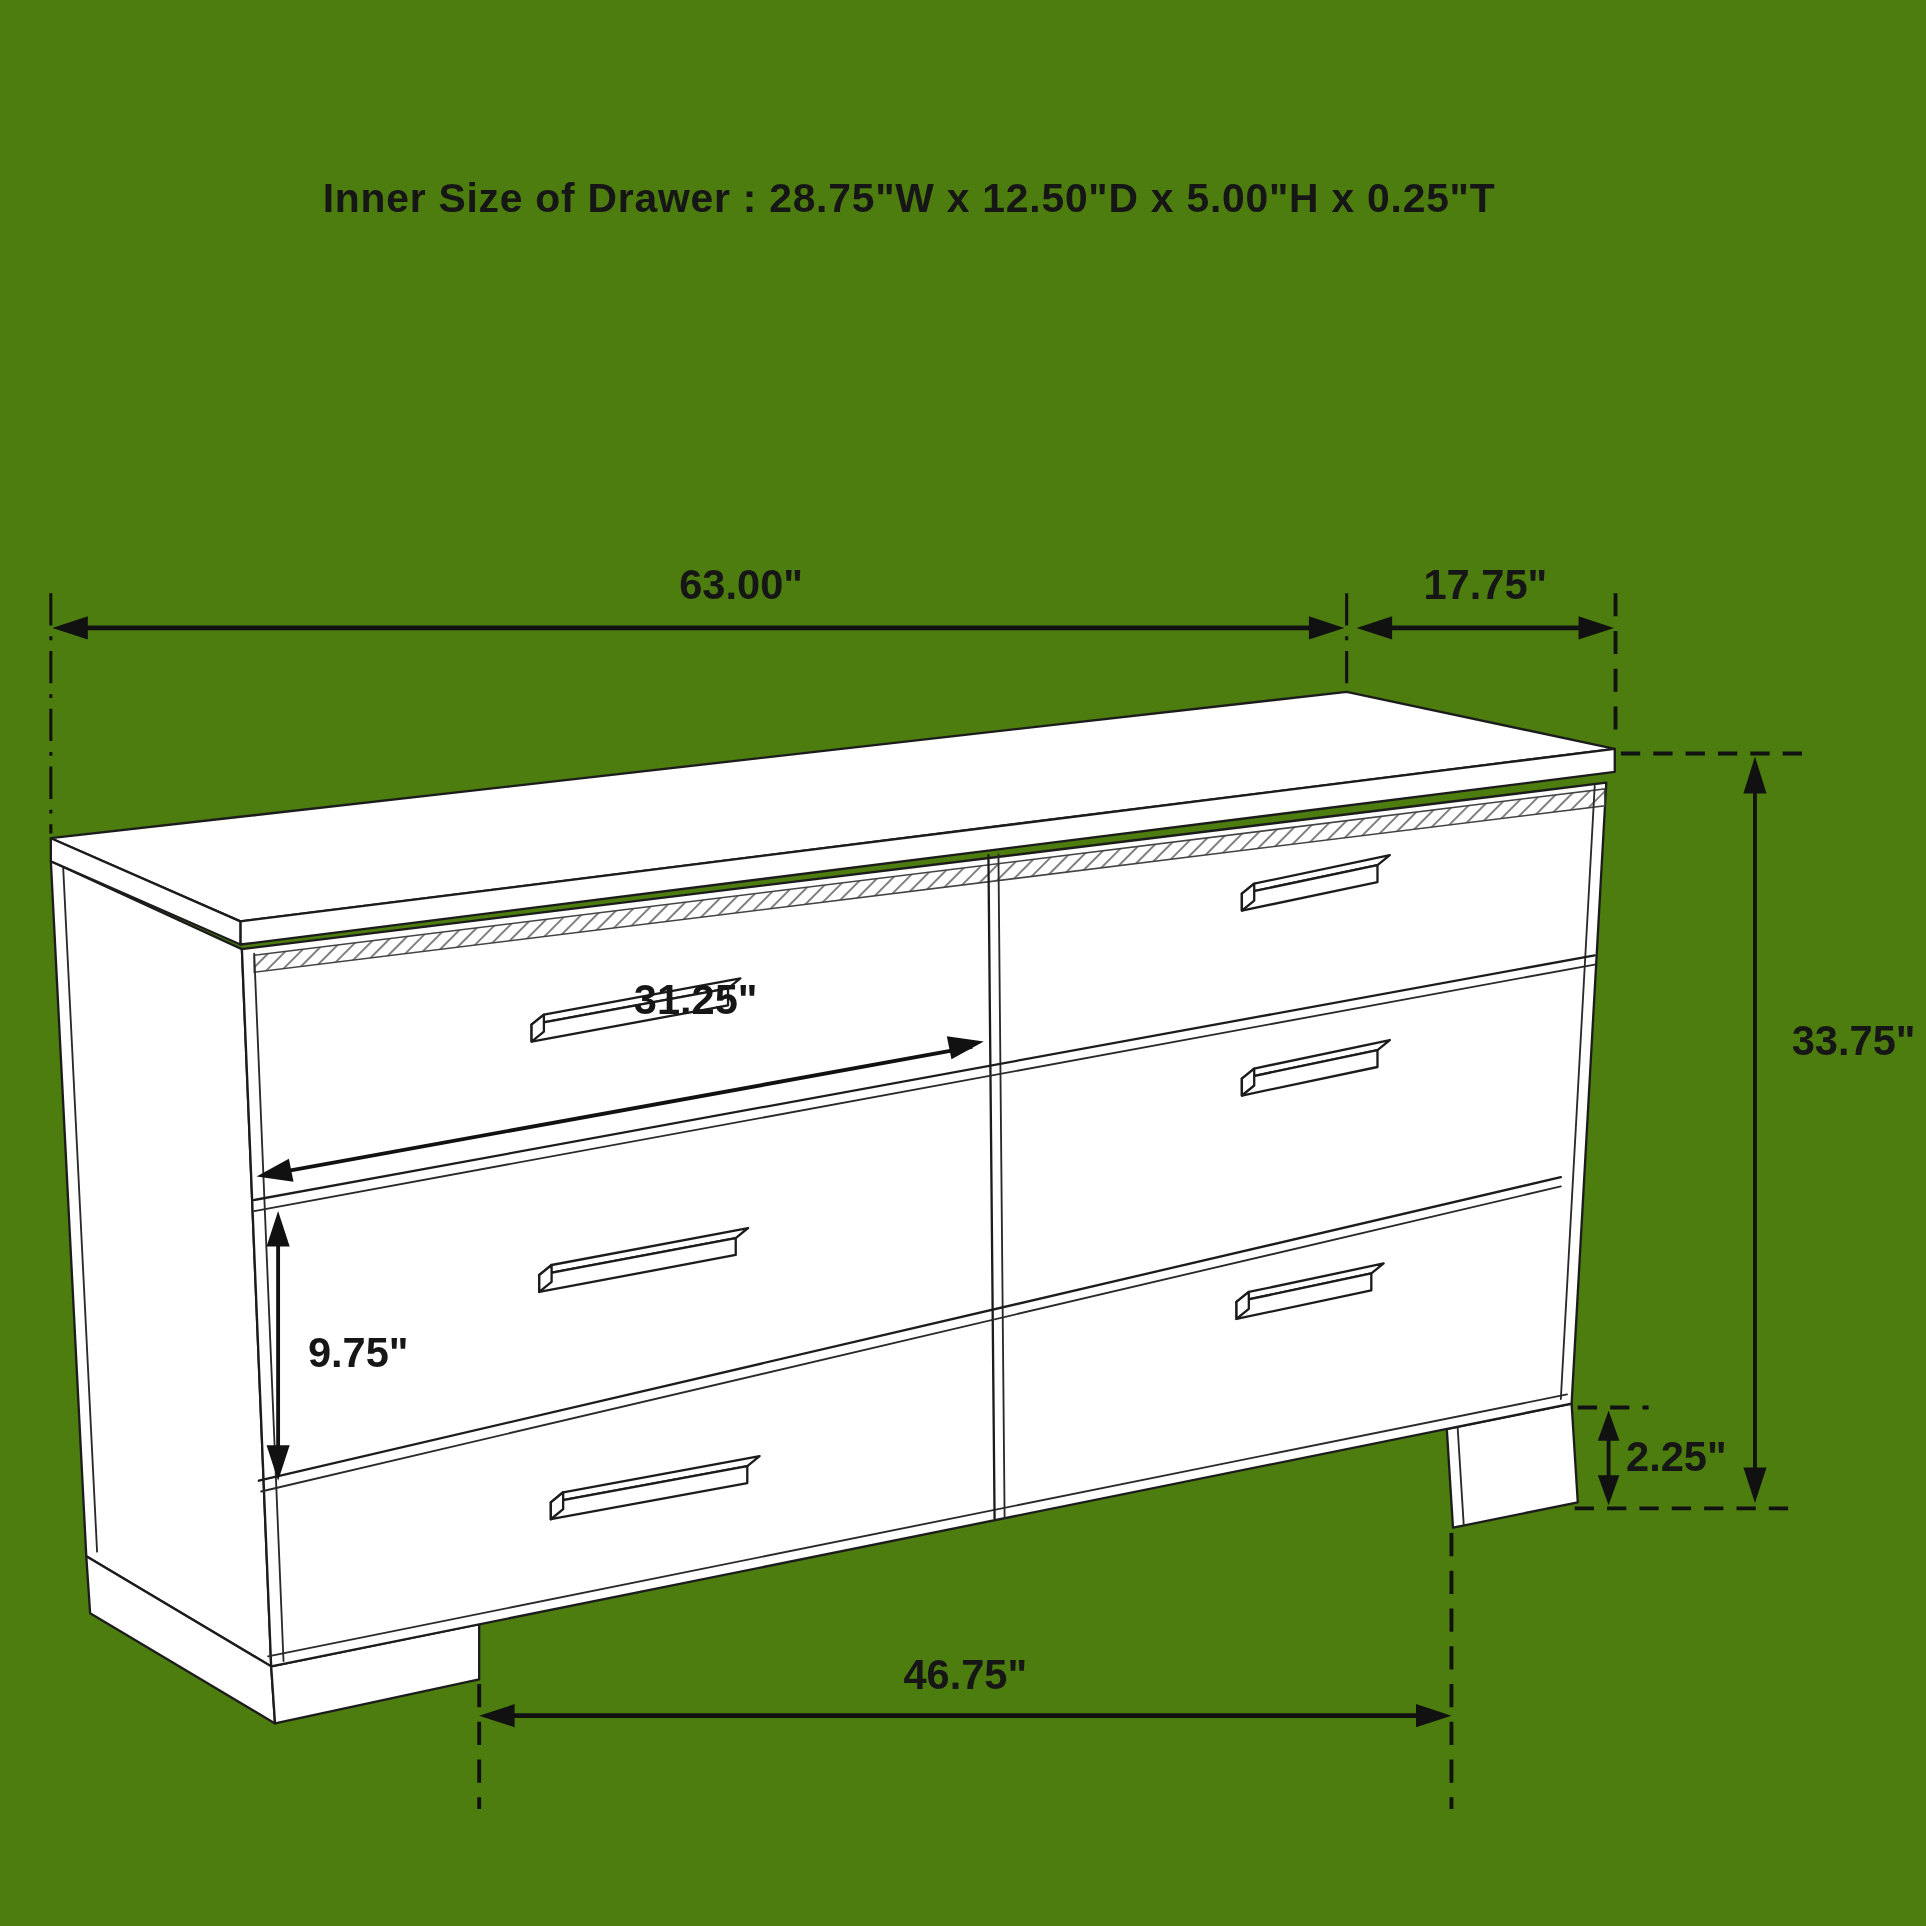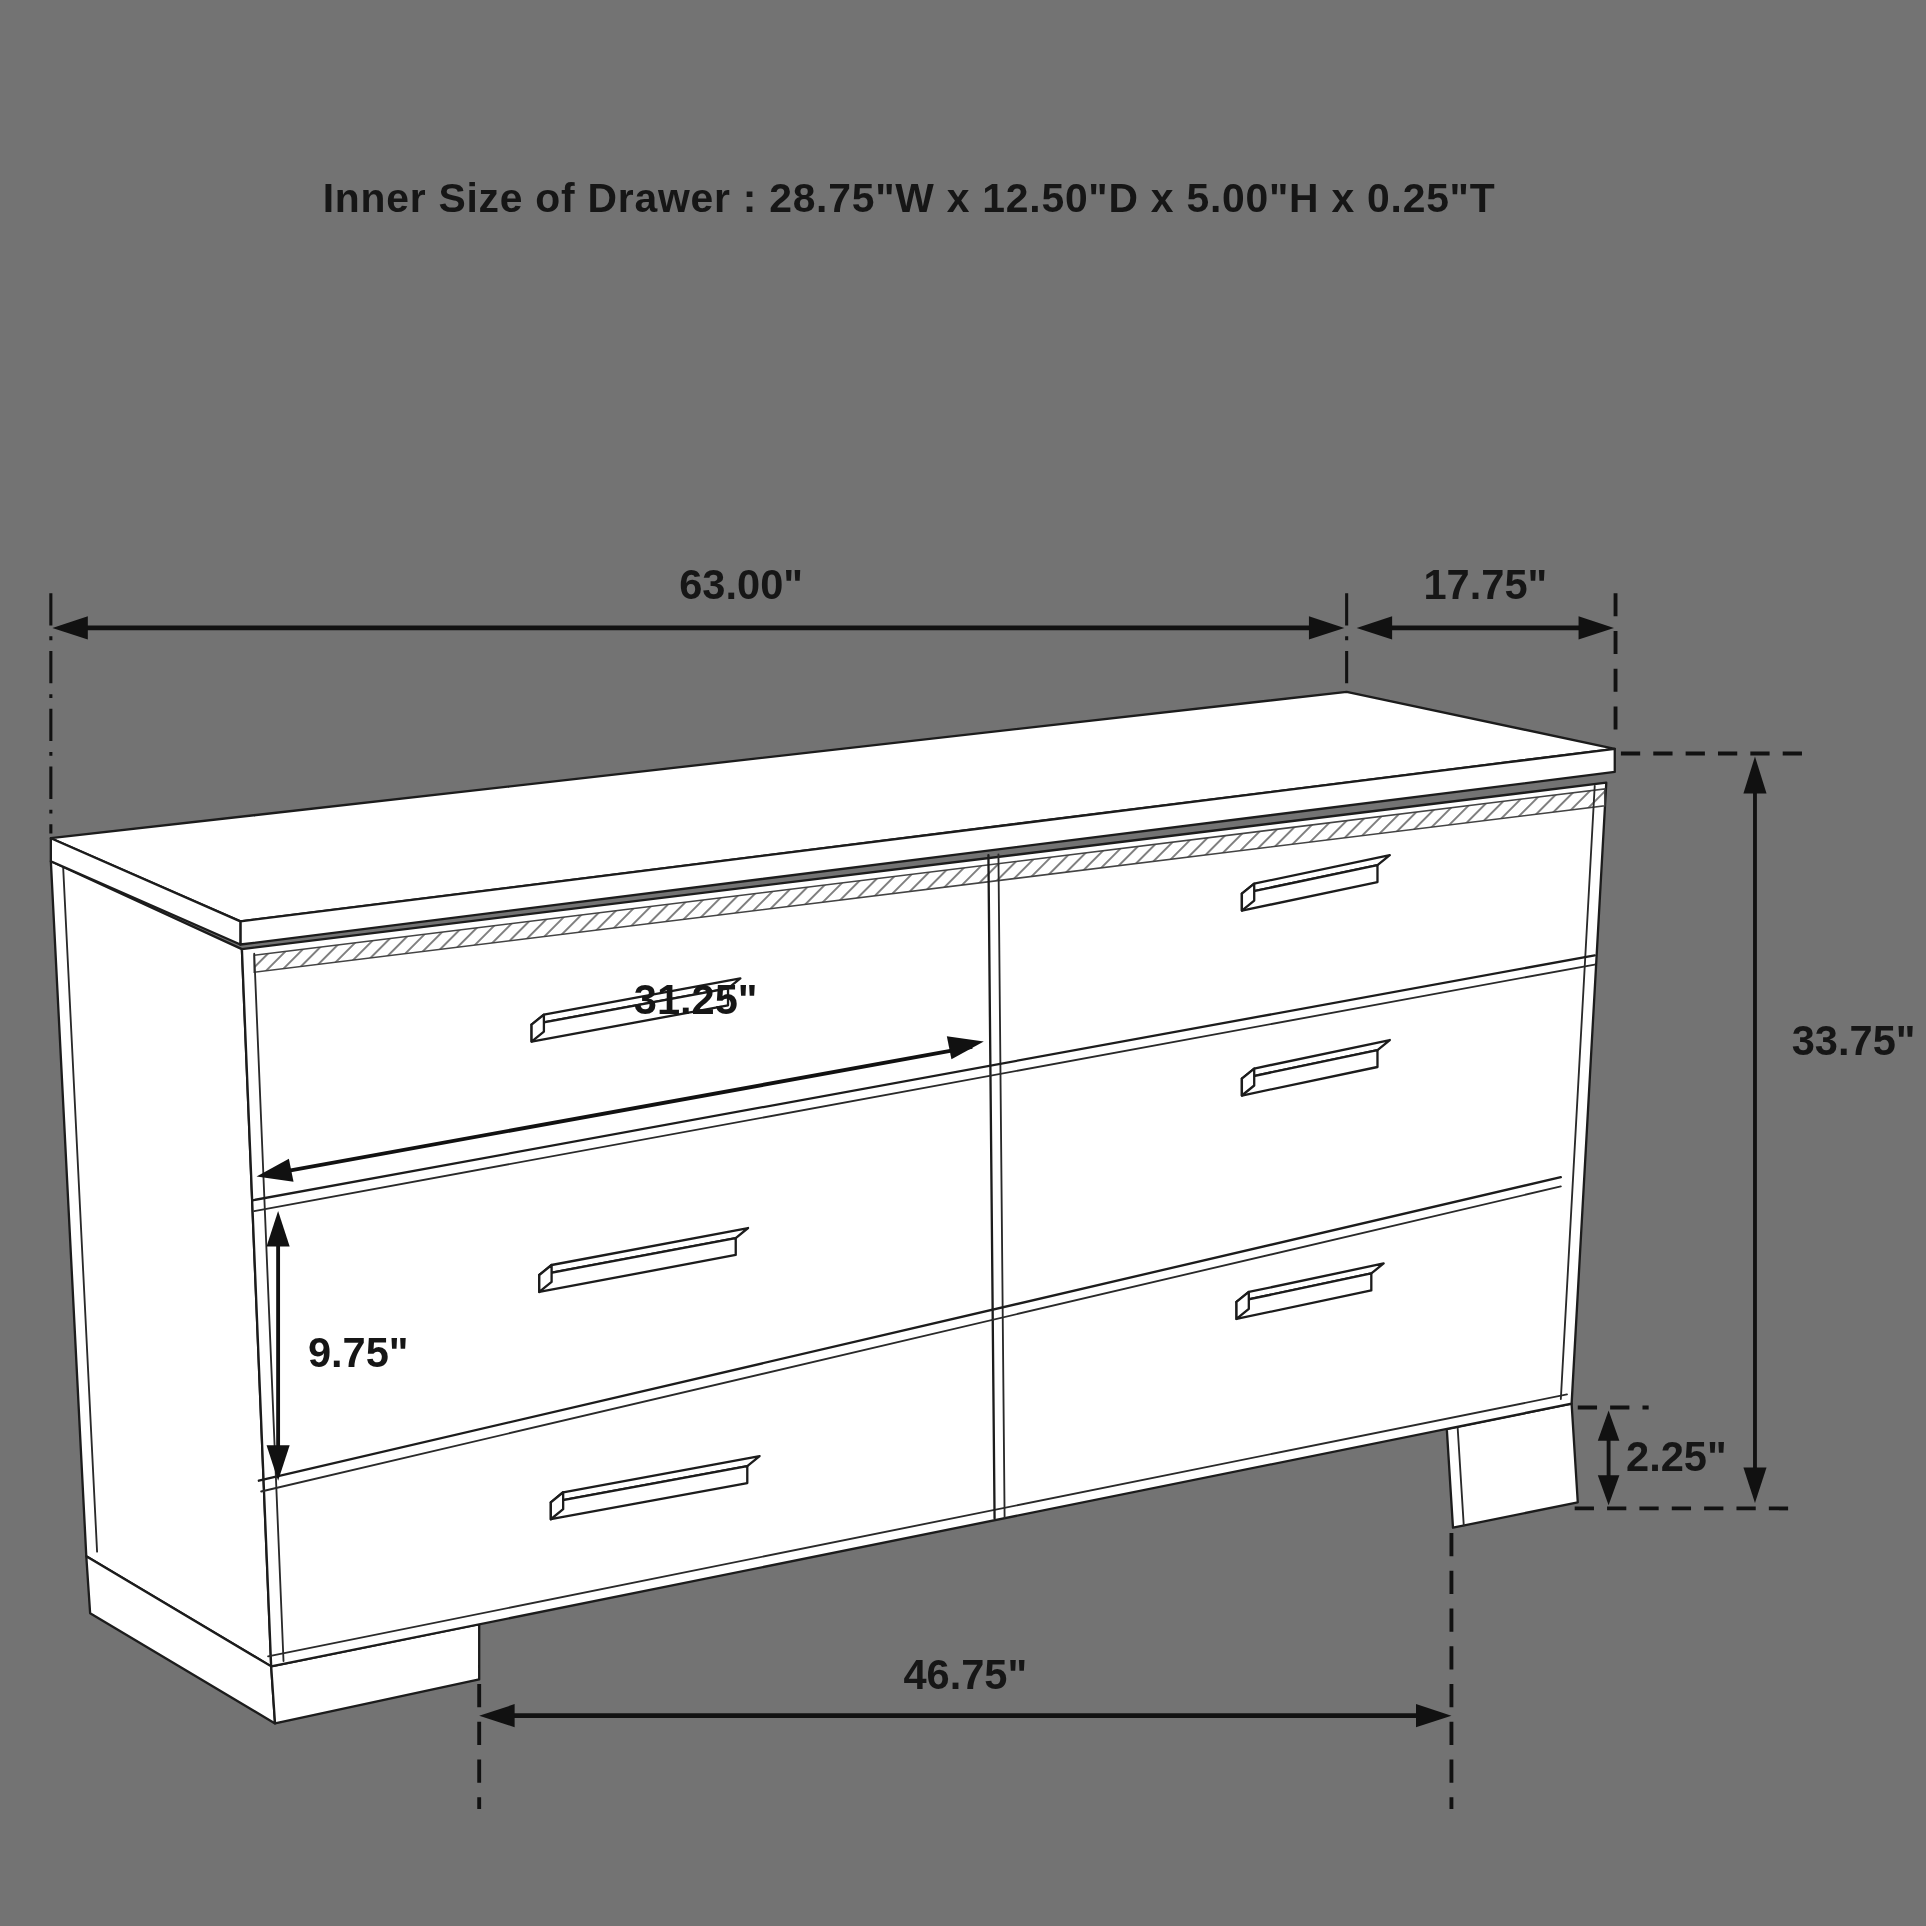--- a/index.html
+++ b/index.html
@@ -1,16 +1,16 @@
 <!DOCTYPE html>
 <html style="font-size:12.3px"><head>
 <meta charset="utf-8">
 <style>
   html,body{margin:0;padding:0;background:#ffffff;}
-  .page{width:1926px;height:1926px;position:relative;background:#737373;font-family:"Liberation Sans",sans-serif;text-align:center;}
+  .page{width:1926px;height:1926px;position:relative;background:#4d7c0f;font-family:"Liberation Sans",sans-serif;text-align:center;}
   svg{display:block;}
   text{font-family:"Liberation Sans",sans-serif;font-weight:bold;fill:#161616;}
   .dim-label{font-size:54px;}
   .title-label{font-size:53px;letter-spacing:1px;}
   .ln{stroke:#1c1c1c;stroke-width:3;fill:none;stroke-linecap:round;}
   .ln2{stroke:#2a2a2a;stroke-width:2.4;fill:none;stroke-linecap:round;}
   .face{fill:#ffffff;stroke:#1c1c1c;stroke-width:3;stroke-linejoin:round;}
   .dimline{stroke:#111111;stroke-width:6;fill:none;}
   .dimline-thin{stroke:#111111;stroke-width:5;fill:none;}
   .arrow{fill:#111111;stroke:none;}

